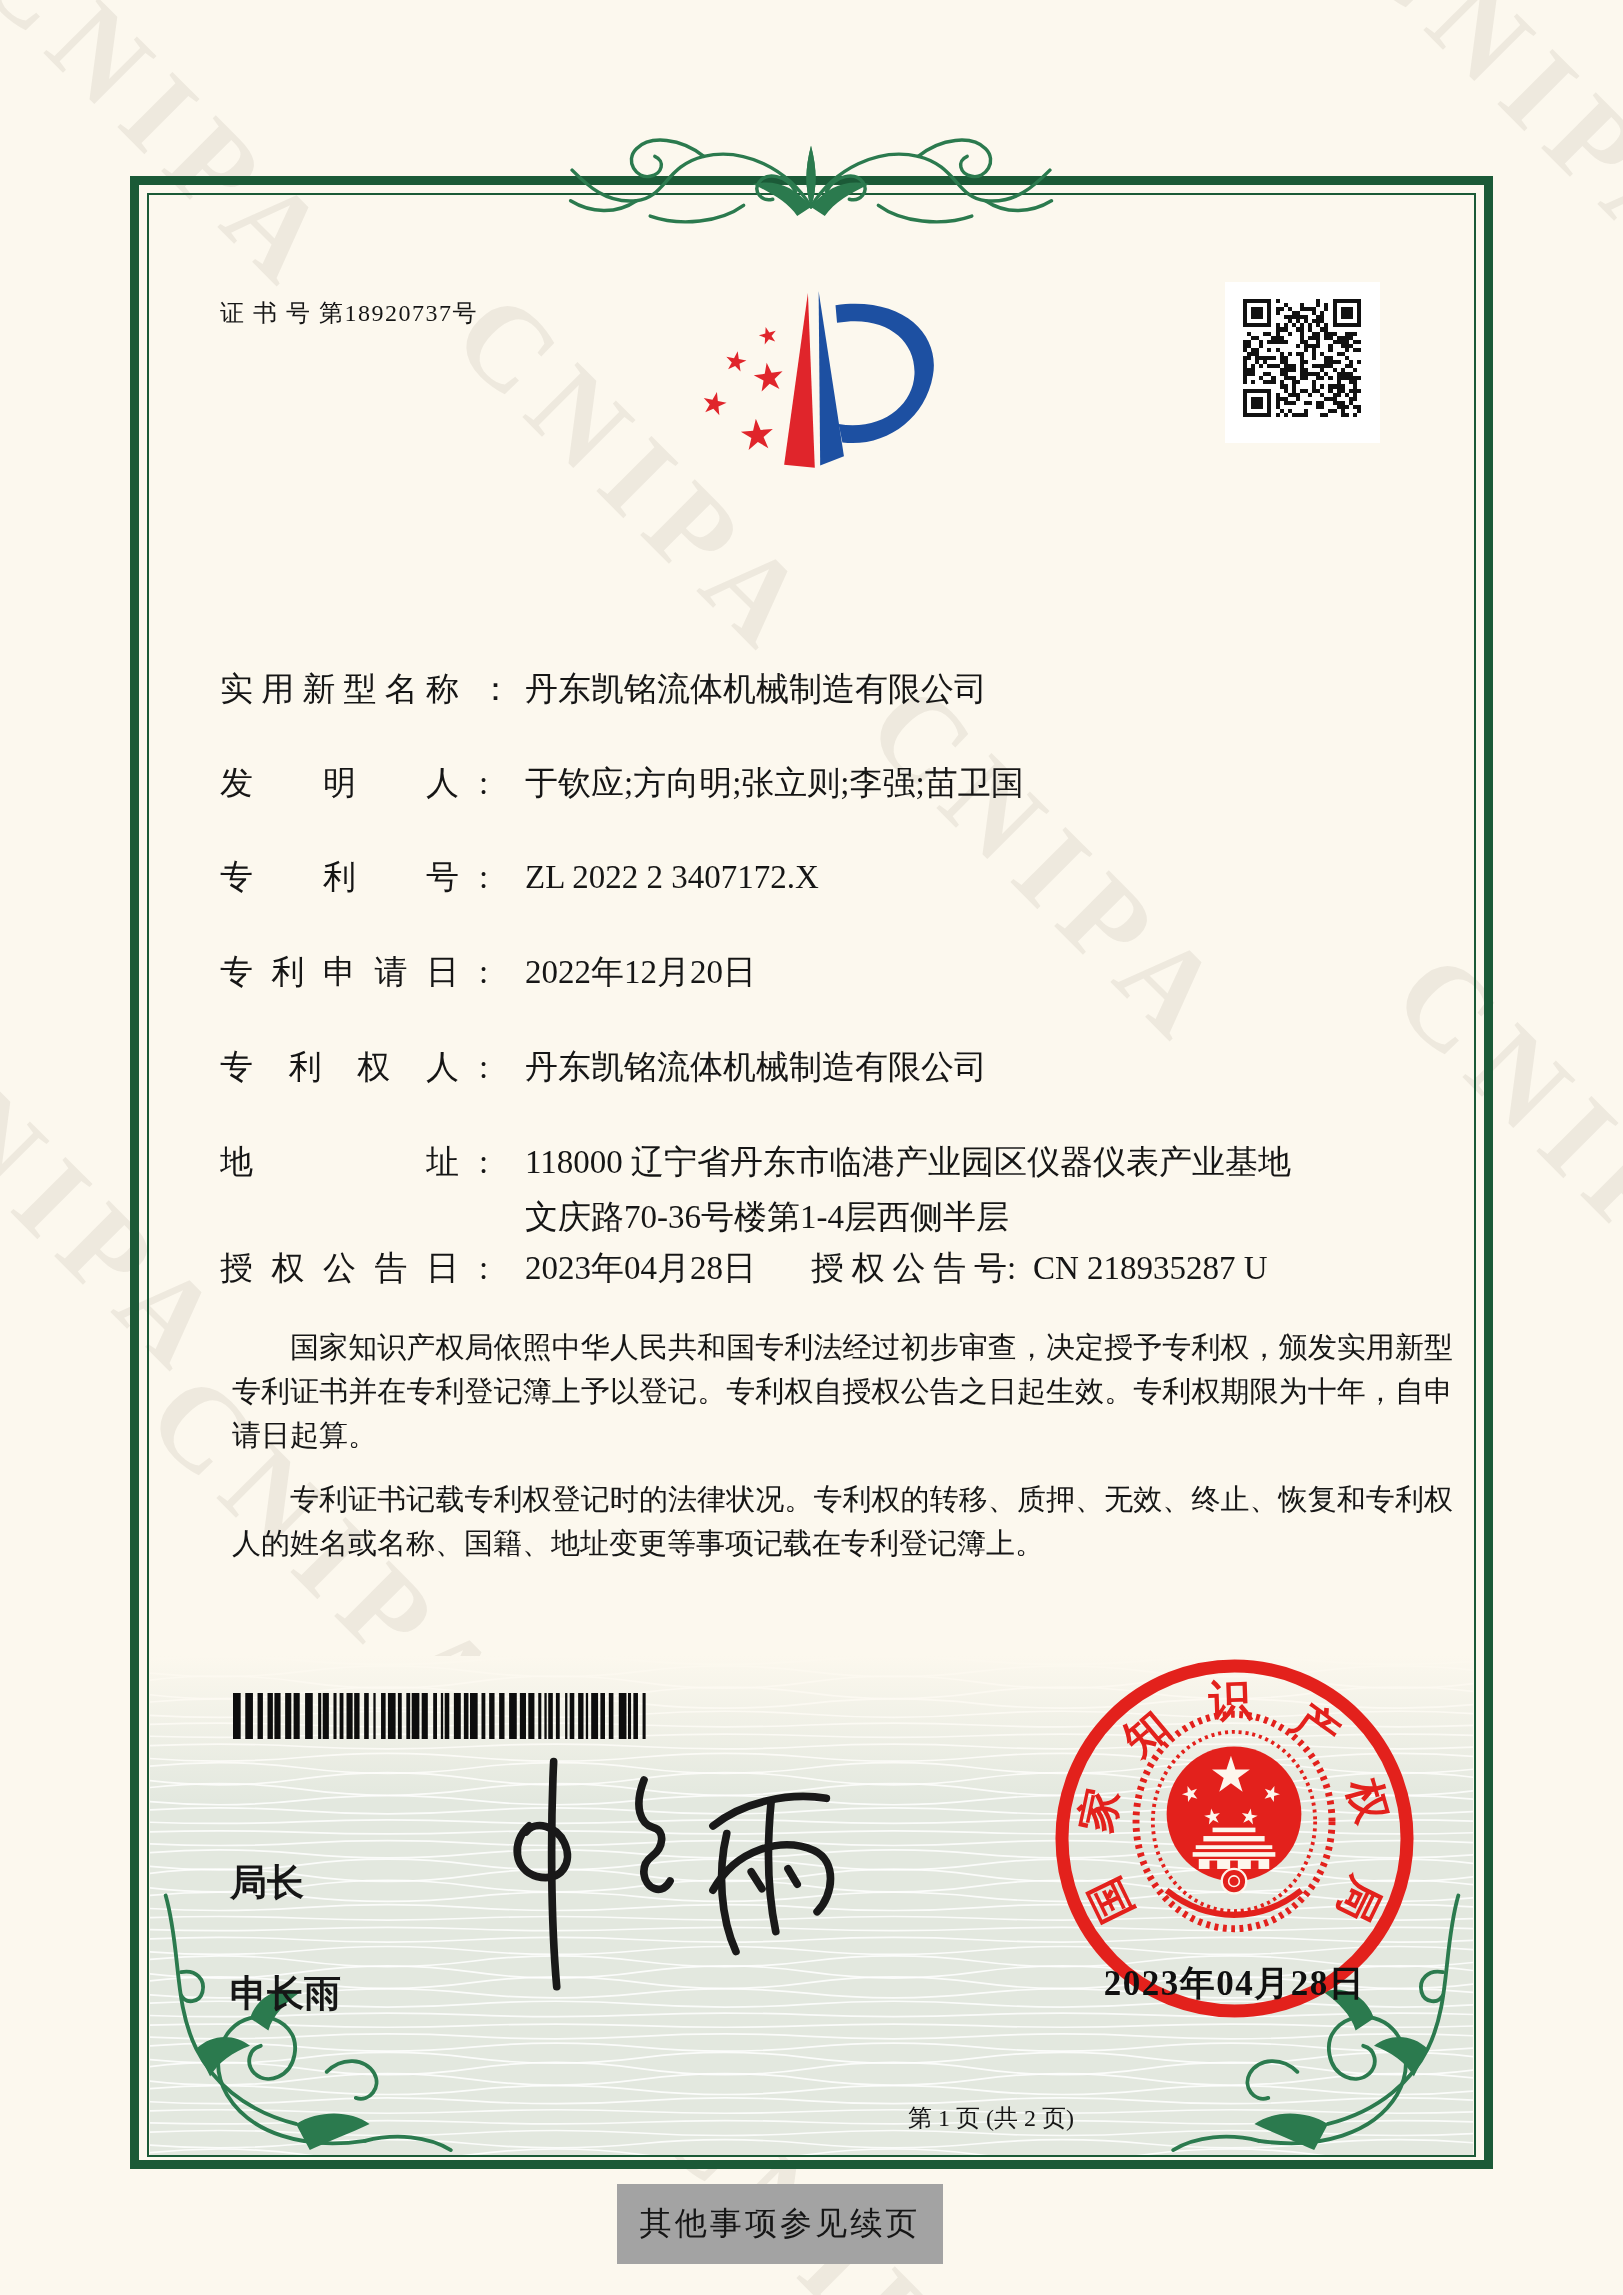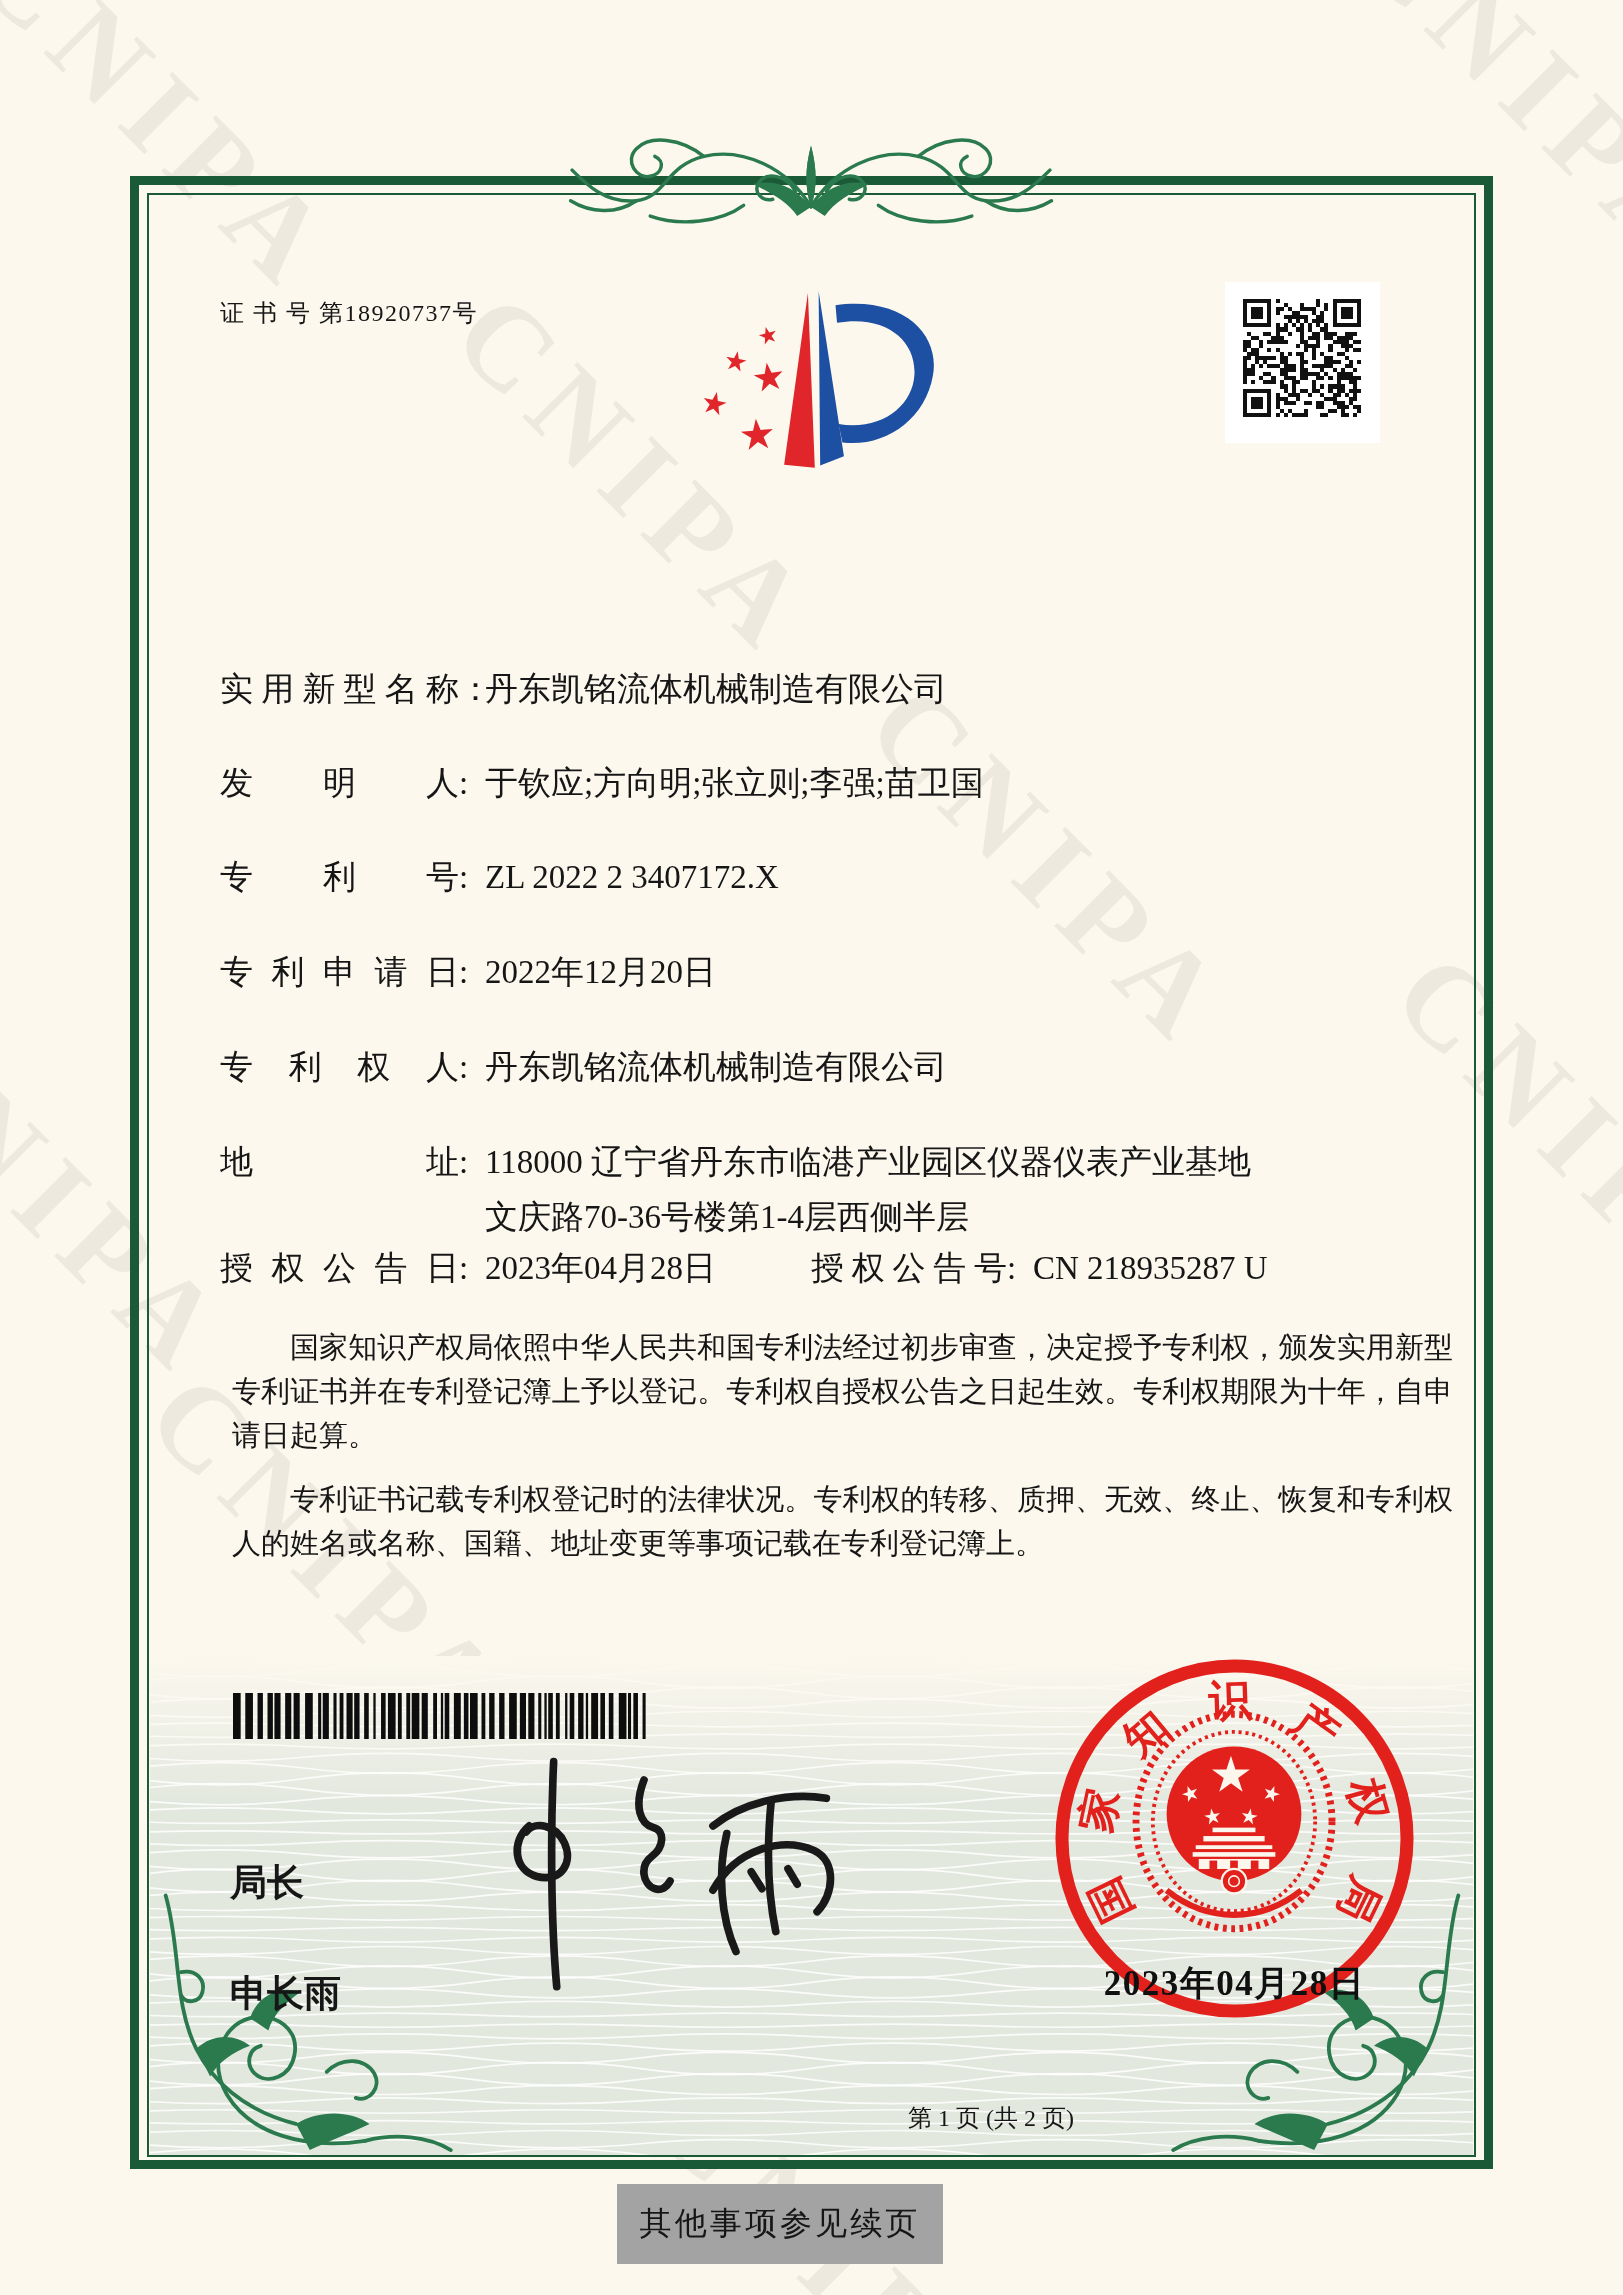--- a/index.html
+++ b/index.html
@@ -24,21 +24,21 @@
   .waves .fade{position:absolute;left:0;top:0;width:100%;height:146px;
       background:linear-gradient(var(--paper),rgba(252,248,238,0));}
   .ornament{position:absolute;z-index:3;}
   
   .cert-no{position:absolute;left:220px;top:297px;font-size:24px;letter-spacing:1.5px;z-index:4;}
   .logo{position:absolute;left:686px;top:282px;width:253px;height:215px;z-index:4;}
   .qr-box{position:absolute;left:1225px;top:282px;width:155px;height:161px;background:#fff;z-index:4;}
   .qr-box svg{position:absolute;left:18.4px;top:17px;width:118px;height:118px;}
   .page-title{position:absolute;left:0;right:0;top:518px;text-align:center;font-size:77px;
       font-weight:bold;letter-spacing:10.7px;z-index:4;}
-  .row{position:absolute;left:220px;width:1257px;font-size:33px;line-height:1.25;z-index:4;display:flex;align-items:flex-start;}
+  .row{position:absolute;left:220px;width:1257px;font-size:33px;line-height:1.25;z-index:4;display:flex;align-items:flex-start;gap:20px;}
   .row .label{display:inline-block;width:239px;text-align:justify;text-align-last:justify;flex:none;}
   .row .label.narrow{width:196px;}
   .row .colon{display:inline-block;width:26px;flex:none;}
   .row .value{flex:1;}
   .row .value .line2{margin-top:14px;}
   .grant-right{position:absolute;left:591px;top:0;display:flex;width:659px;}
   .body-text{position:absolute;left:232px;top:1325px;width:1221px;font-size:29px;line-height:44px;
       text-align:justify;z-index:4;}
   .body-text p{margin:0;text-indent:58px;font-family:Liberation Serif, serif;}
   .body-text p + p{margin-top:20px;}

